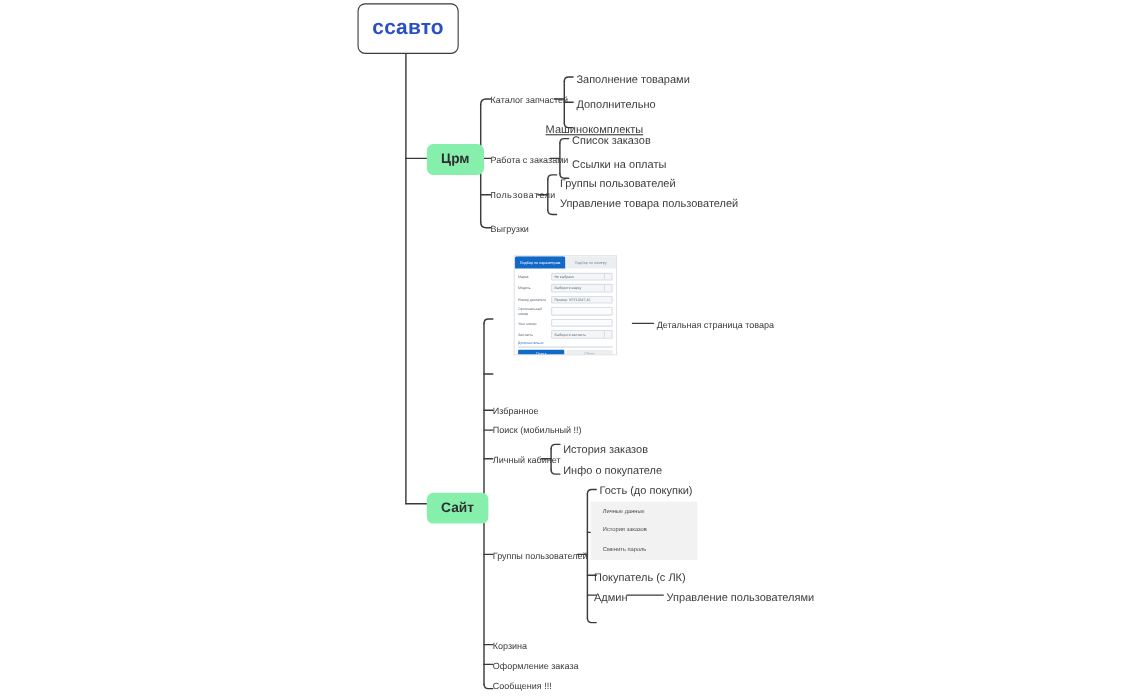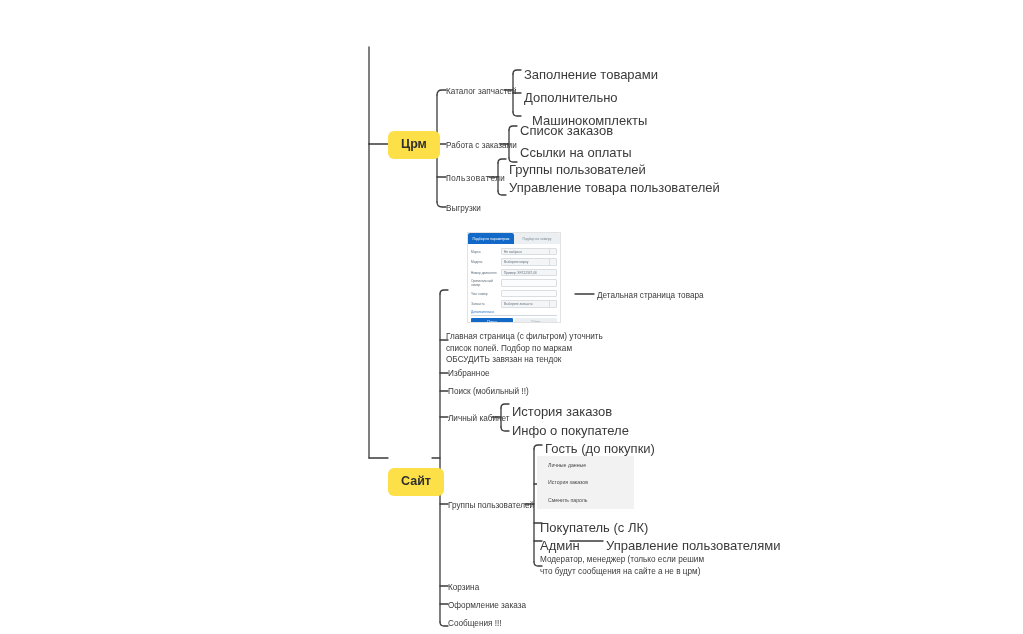--- a/index.html
+++ b/index.html
@@ -45,37 +45,37 @@
     justify-content: center;
   }
   .root-label {
     font-size: 19px;
     font-weight: bold;
     color: #2b4fc4;
     letter-spacing: .2px;
   }
   
   .pill {
-    background: #fde047;
+    background: #86efac;
     border-radius: 6px;
     padding: 5px 13px 6px 13px;
     font-size: 12.5px;
     font-weight: bold;
     color: #2f2f2f;
   }
   .pill-crm { left: 388px; top: 131px; }
-  .pill-site { left: 388px; top: 468px; }
+  .pill-site { left: 388px; top: 448px; }
 
   
   .leaf {
     font-size: 8.2px;
     color: #3a3a3a;
   }
   .leaf-2 {
-    font-size: 13px;
+    font-size: 10px;
     color: #3a3a3a;
   }
   .multiline {
     font-size: 8.2px;
     color: #3a3a3a;
     line-height: 1.42;
     white-space: pre-line;
   }
 
   
@@ -245,36 +245,39 @@
       <path d="M534,449 q0,-4 4,-4 L542,445"></path>
       <path d="M534,562 q0,4 4,4 L542,566"></path>
       <path d="M534,484 L542,484"></path>
       <path d="M534,523 L542,523"></path>
       <path d="M534,541 L542,541"></path>
 
       <path d="M570,541 L603,541"></path>
     </g>
   </svg>
 
+  <div class="node root-node">
+    <span class="root-label">ccавто</span>
+  </div>
 
   <div class="node pill pill-crm">
     <span>Црм</span>
   </div>
   <div class="node pill pill-site">
     <span>Сайт</span>
   </div>
 
   <div class="node leaf" style="left:446px; top:86px;">Каталог запчастей</div>
   <div class="node leaf" style="left:446px; top:140px;">Работа с заказами</div>
   <div class="node leaf" style="left:446px; top:173px;font-family:Liberation Mono, monospace;">Пользователи</div>
   <div class="node leaf" style="left:446px; top:203px;">Выгрузки</div>
 
   <div class="node leaf-2" style="left:524px; top:66px;">Заполнение товарами</div>
   <div class="node leaf-2" style="left:524px; top:89px;">Дополнительно</div>
-  <div class="node leaf-2" style="left:532px; top:112px;">Машинокомплекты</div>
+  <div class="node leaf-2" style="left:496px; top:112px;text-decoration:underline;">Машинокомплекты</div>
 
   <div class="node leaf-2" style="left:520px; top:122px;">Список заказов</div>
   <div class="node leaf-2" style="left:520px; top:144px;">Ссылки на оплаты</div>
 
   <div class="node leaf-2" style="left:509px; top:161px;">Группы пользователей</div>
   <div class="node leaf-2" style="left:509px; top:179px;">Управление товара пользователей</div>
 
   <div class="shot">
     <div class="shot-tabs">
       <div class="shot-tab">Подбор по параметрам</div>
@@ -308,23 +311,20 @@
       <div class="shot-link">Дополнительно</div>
     </div>
     <div class="shot-btns">
       <div class="shot-btn">Поиск</div>
       <div class="shot-btn secondary">Сброс</div>
     </div>
   </div>
 
   <div class="node leaf" style="left:597px; top:290px;">Детальная страница товара</div>
 
-  <div class="node multiline" style="left:446px; top:331px;">Главная страница (с фильтром) уточнить
-список полей. Подбор по маркам
-ОБСУДИТЬ завязан на тендок</div>
 
   <div class="node leaf" style="left:448px; top:368px;">Избранное</div>
   <div class="node leaf" style="left:448px; top:386px;">Поиск (мобильный !!)</div>
   <div class="node leaf" style="left:448px; top:413px;">Личный кабинет</div>
 
   <div class="node leaf-2" style="left:512px; top:403px;">История заказов</div>
   <div class="node leaf-2" style="left:512px; top:422px;">Инфо о покупателе</div>
 
   <div class="node leaf" style="left:448px; top:500px;">Группы пользователей</div>
 
@@ -332,20 +332,18 @@
 
   <div class="panel">
     <div class="panel-item">Личные данные</div>
     <div class="panel-item">История заказов</div>
     <div class="panel-item">Сменить пароль</div>
   </div>
 
   <div class="node leaf-2" style="left:540px; top:519px;">Покупатель (с ЛК)</div>
   <div class="node leaf-2" style="left:540px; top:537px;">Админ</div>
   <div class="node leaf-2" style="left:606px; top:537px;">Управление пользователями</div>
-  <div class="node multiline" style="left:540px; top:554px;">Модератор, менеджер (только если решим
-что будут сообщения на сайте а не в црм)</div>
 
   <div class="node leaf" style="left:448px; top:582px;">Корзина</div>
   <div class="node leaf" style="left:448px; top:600px;">Оформление заказа</div>
   <div class="node leaf" style="left:448px; top:618px;">Сообщения !!!</div>
 
 </div>
 
 </body></html>

